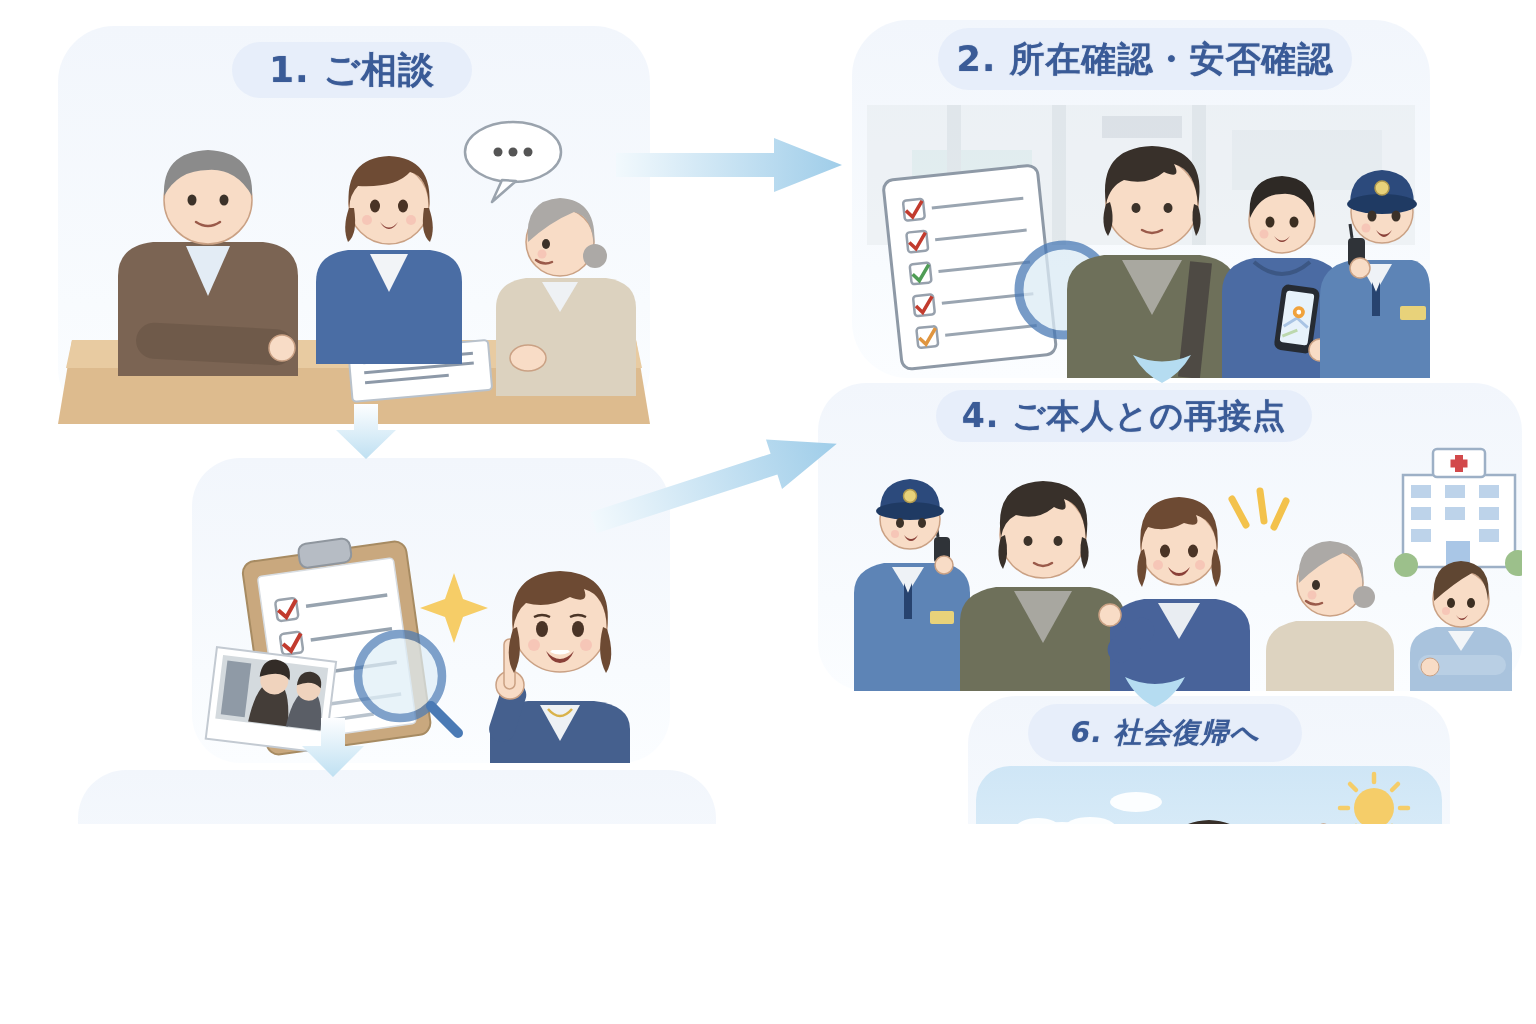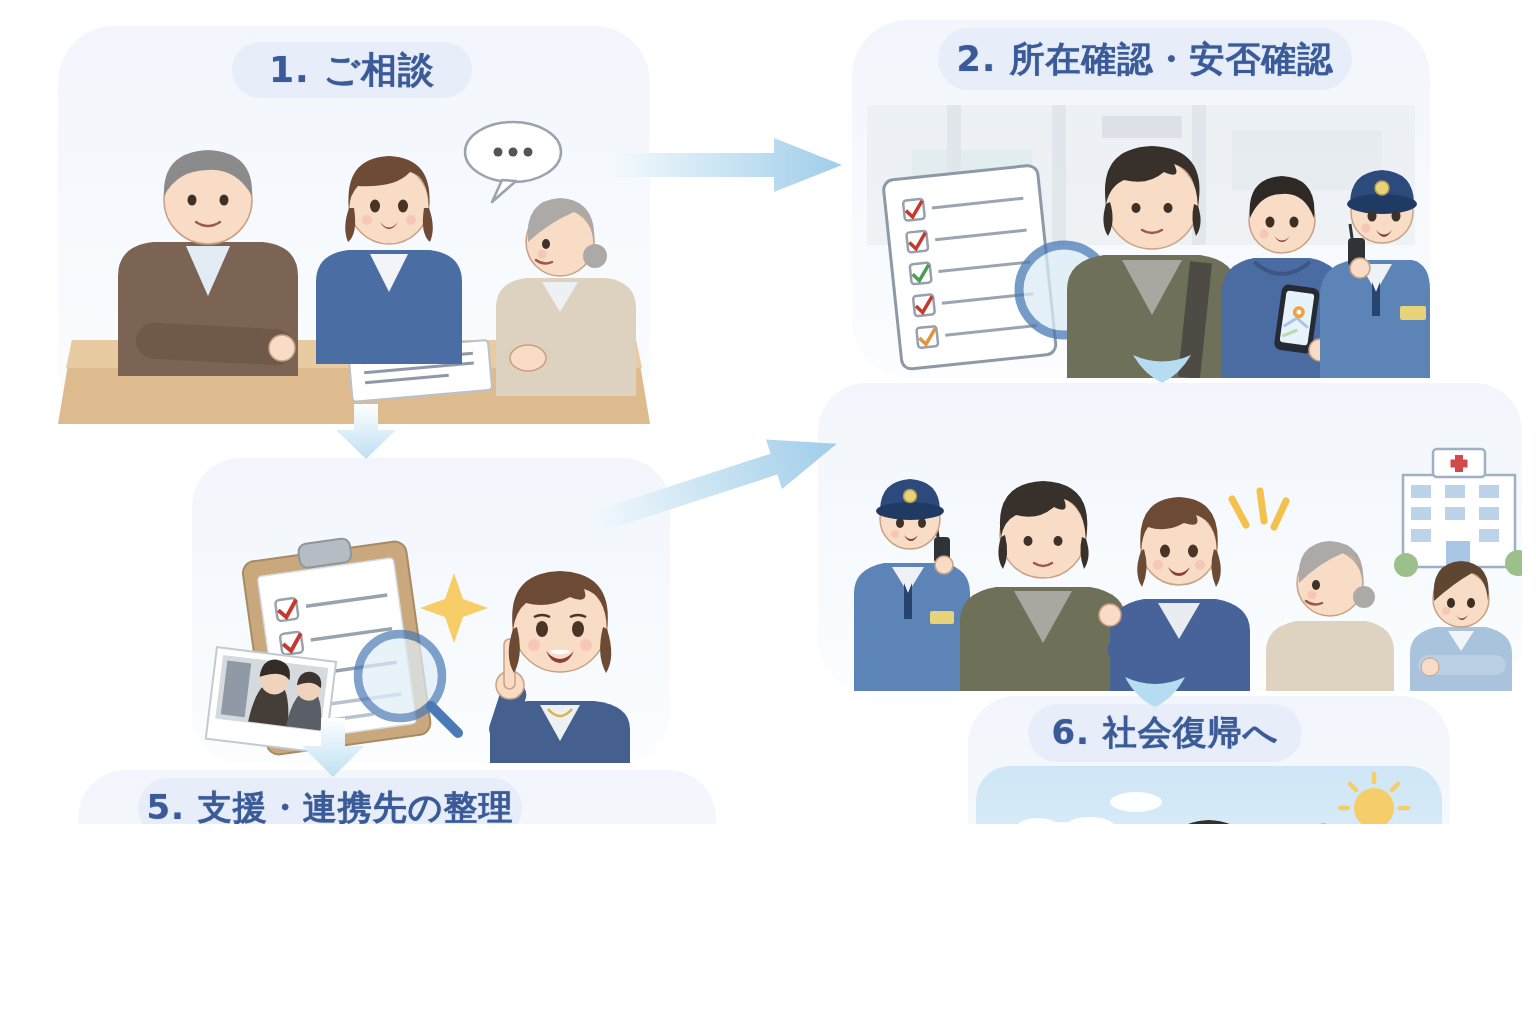--- a/index.html
+++ b/index.html
@@ -228,20 +228,21 @@
       <path d="M342 84 Q350 80 358 84" stroke="#4a3426" stroke-width="2.5" fill="none"></path>
       <path d="M378 84 Q386 80 394 84" stroke="#4a3426" stroke-width="2.5" fill="none"></path>
       <circle cx="342" cy="112" r="6" fill="#f5bcb0" opacity=".7"></circle>
       <circle cx="394" cy="112" r="6" fill="#f5bcb0" opacity=".7"></circle>
       <path d="M354 118 Q368 134 382 118 Q377 130 368 130 Q359 130 354 118 Z" fill="#8a4038"></path>
       <path d="M358 119 Q368 124 378 119 L376 117 L360 117 Z" fill="#ffffff"></path>
     </g>
   </svg>
 
   <div class="panel" style="left:818px;top:383px;width:704px;height:308px;border-radius:48px;"></div>
+  <div class="pill" style="left:936px;top:390px;width:376px;height:52px;font-size:33px;">4. ご本人との再接点</div>
   <svg class="scene" style="left:818px;top:443px;" width="704" height="248" viewBox="0 0 704 248">
 
     <g>
       <rect x="585" y="32" width="112" height="92" fill="#ffffff" stroke="#9db0c6" stroke-width="2.5"></rect>
       <rect x="615" y="6" width="52" height="28" rx="4" fill="#ffffff" stroke="#9db0c6" stroke-width="2.5"></rect>
       <rect x="637" y="12" width="8" height="17" fill="#d2494b"></rect>
       <rect x="632.5" y="16.5" width="17" height="8" fill="#d2494b"></rect>
       <g fill="#bdd3ea">
         <rect x="593" y="42" width="20" height="13"></rect>
           <rect x="627" y="42" width="20" height="13"></rect>
@@ -327,21 +328,20 @@
       <circle cx="643" cy="156" r="28" fill="#f8dcc6" stroke="#caa184" stroke-width="1.5"></circle>
       <path d="M616 158 Q612 120 643 118 Q675 120 670 158 Q668 134 654 130 Q636 140 616 158 Z" fill="#5f4632"></path>
       <ellipse cx="633" cy="160" rx="4" ry="5" fill="#3c2f22"></ellipse>
       <ellipse cx="653" cy="160" rx="4" ry="5" fill="#3c2f22"></ellipse>
       <path d="M638 172 Q643 179 650 172 Q647 177 644 177 Q641 177 638 172 Z" fill="#8a4038"></path>
       <circle cx="628" cy="168" r="4" fill="#f5bcb0" opacity=".7"></circle>
     </g>
   </svg>
 
   <div class="panel" style="left:78px;top:770px;width:638px;height:254px;border-radius:48px;"></div>
-  <div class="pill" style="left:138px;top:778px;width:384px;height:60px;font-size:34px;">5. 支援・連携先の整理</div>
   <svg class="scene" style="left:78px;top:842px;" width="638" height="182" viewBox="0 0 638 182">
 
     <rect x="200" y="150" width="120" height="32" rx="10" fill="#d8cba9"></rect>
     <rect x="420" y="148" width="150" height="34" rx="10" fill="#d8cba9"></rect>
 
     <g>
       <ellipse cx="105" cy="50" rx="88" ry="48" fill="#fdfeff" stroke="#aeb8c0" stroke-width="2.5"></ellipse>
       <rect x="68" y="34" width="72" height="42" fill="#ffffff" stroke="#8fa3bd" stroke-width="2"></rect>
       <rect x="88" y="20" width="28" height="16" fill="#ffffff" stroke="#8fa3bd" stroke-width="2"></rect>
       <rect x="94" y="23" width="9" height="9" fill="#4f7dc2"></rect>
@@ -430,21 +430,21 @@
       <rect x="540" y="136" width="11" height="9"></rect>
           <rect x="580" y="136" width="11" height="9"></rect>
         </g>
       <rect x="560" y="138" width="13" height="18" fill="#9fb5cb"></rect>
       <circle cx="532" cy="156" r="10" fill="#9cc08b"></circle>
       <circle cx="600" cy="154" r="9" fill="#9cc08b"></circle>
     </g>
   </svg>
 
   <div class="panel" style="left:968px;top:696px;width:482px;height:328px;border-radius:48px;"></div>
-  <div class="pill" style="left:1028px;top:704px;width:274px;height:58px;font-size:34px;">6. 社会復帰へ</div>
+  <div class="pill" style="left:1028px;top:704px;width:274px;height:58px;font-size:28px;font-style:italic;">6. 社会復帰へ</div>
   <svg class="scene" style="left:976px;top:766px;" width="466" height="258" viewBox="0 0 466 258">
     <defs>
       <linearGradient id="sky6" x1="0" y1="0" x2="0" y2="1">
         <stop offset="0" stop-color="#cfe6f6"></stop>
           <stop offset="1" stop-color="#eff8fd"></stop>
       </linearGradient>
       <clipPath id="clip6">
           <rect x="0" y="0" width="466" height="258" rx="34"></rect>
         </clipPath>
     </defs>

